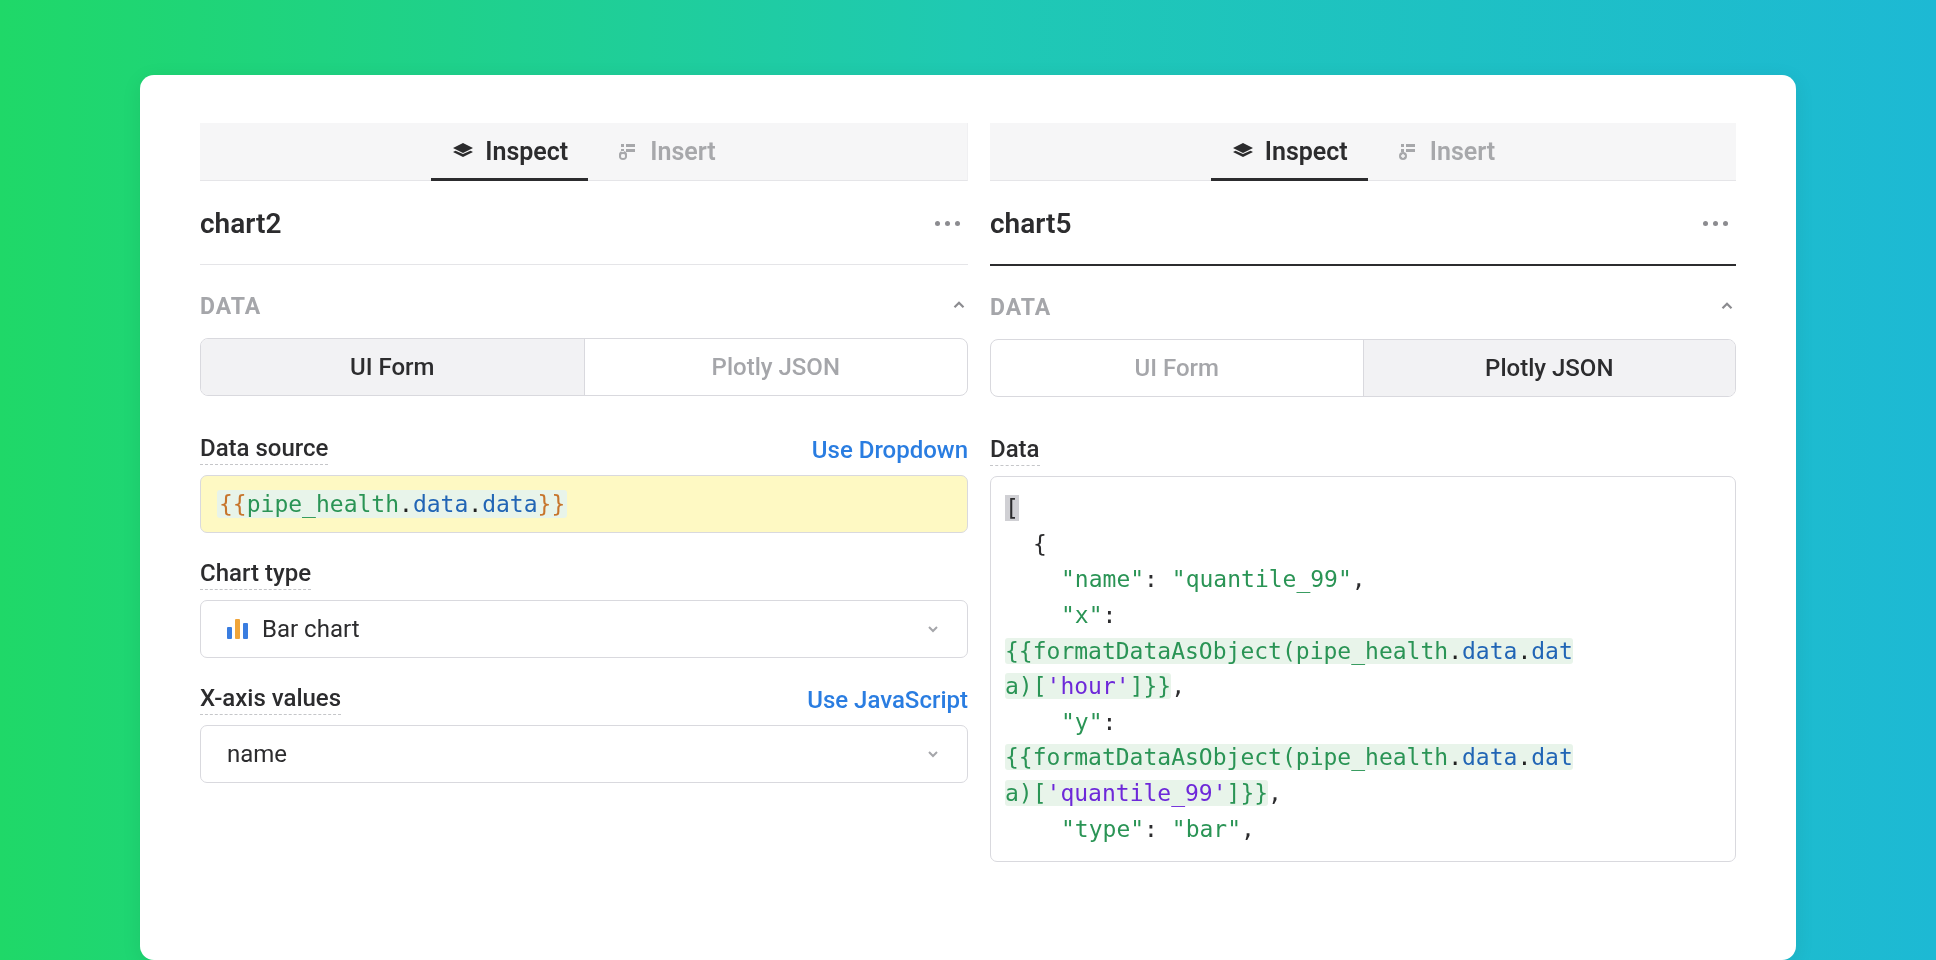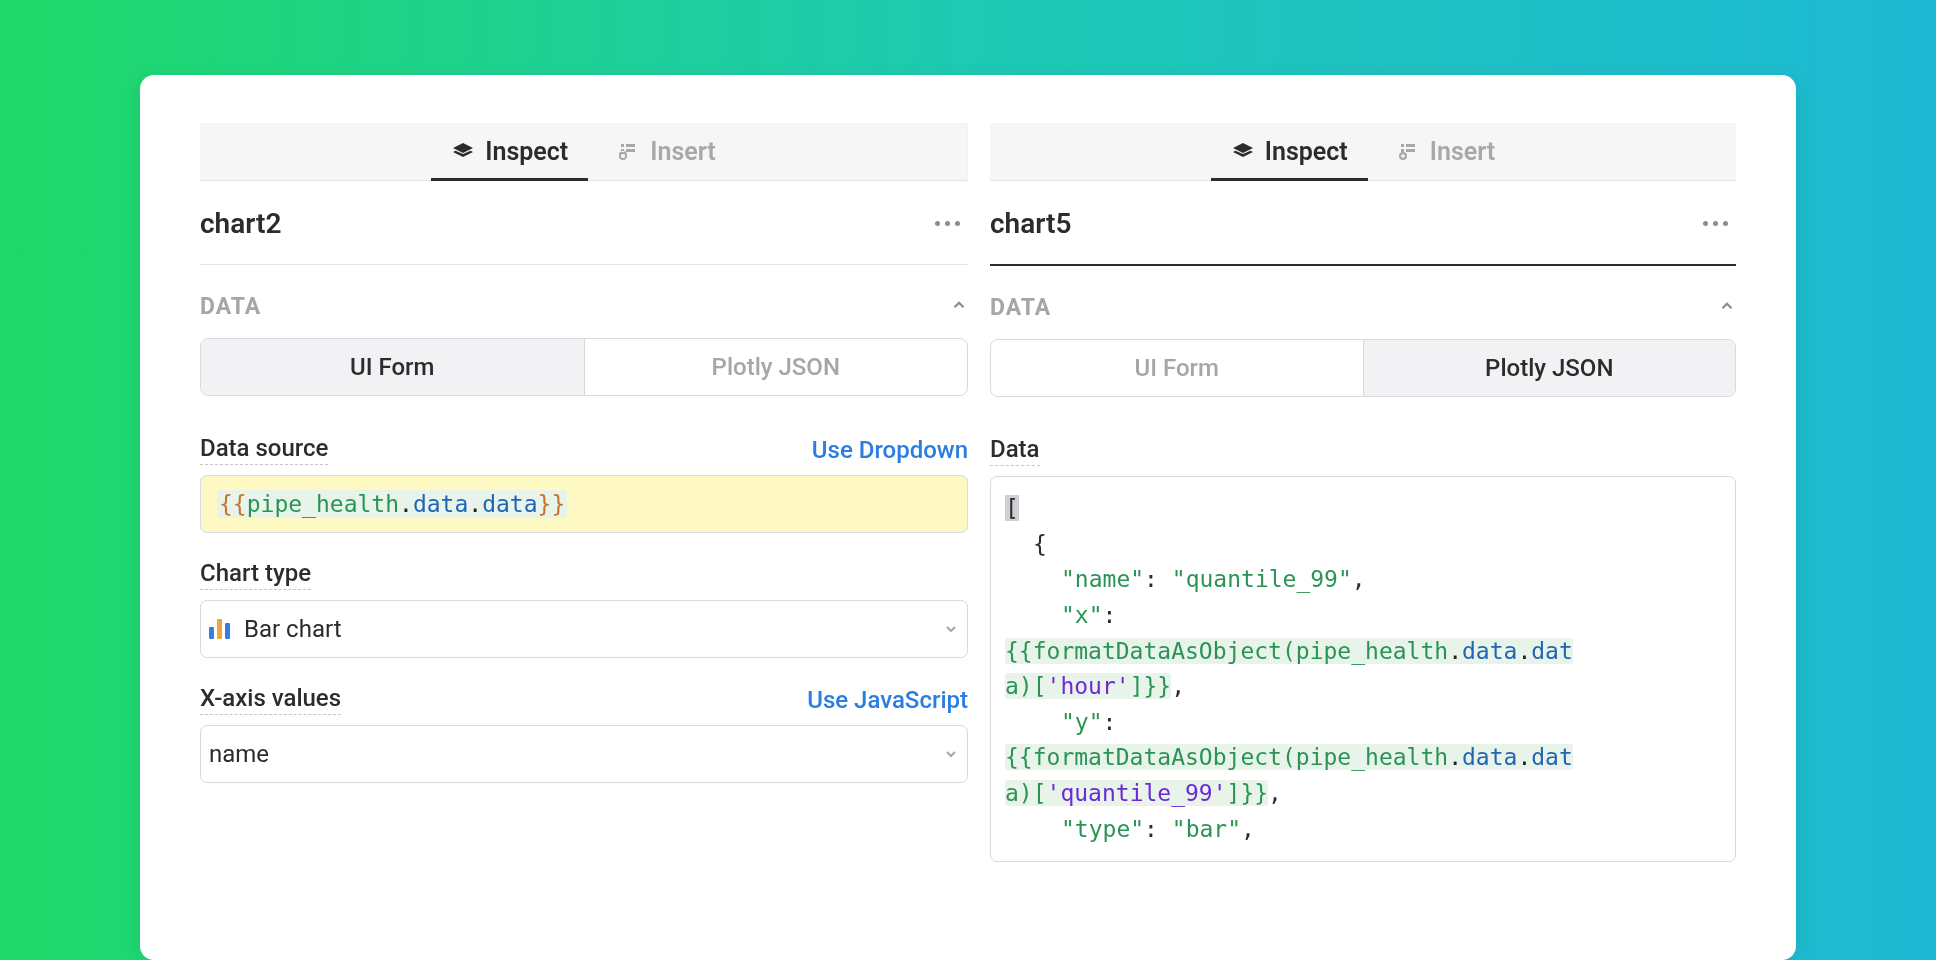--- a/index.html
+++ b/index.html
@@ -192,21 +192,21 @@
       color: #2a9455;
       display: inline-block;
     }
     .expr-hl .tok-id { color: #2a9455; }
     .expr-hl .tok-dot { color: #222; }
     .expr-hl .tok-prop { color: #2165b5; }
     .expr-hl .tok-brace { color: #c7752c; }
     .select-box {
       border: 1px solid #d9d9de;
       border-radius: 7px;
-      padding: 14px 8px;
+      padding: 14px 26px;
       margin-bottom: 20px;
       display: flex;
       align-items: center;
       justify-content: space-between;
       font-size: 24px;
       color: #2c2c2e;
       cursor: pointer;
     }
     .select-left {
       display: flex;

